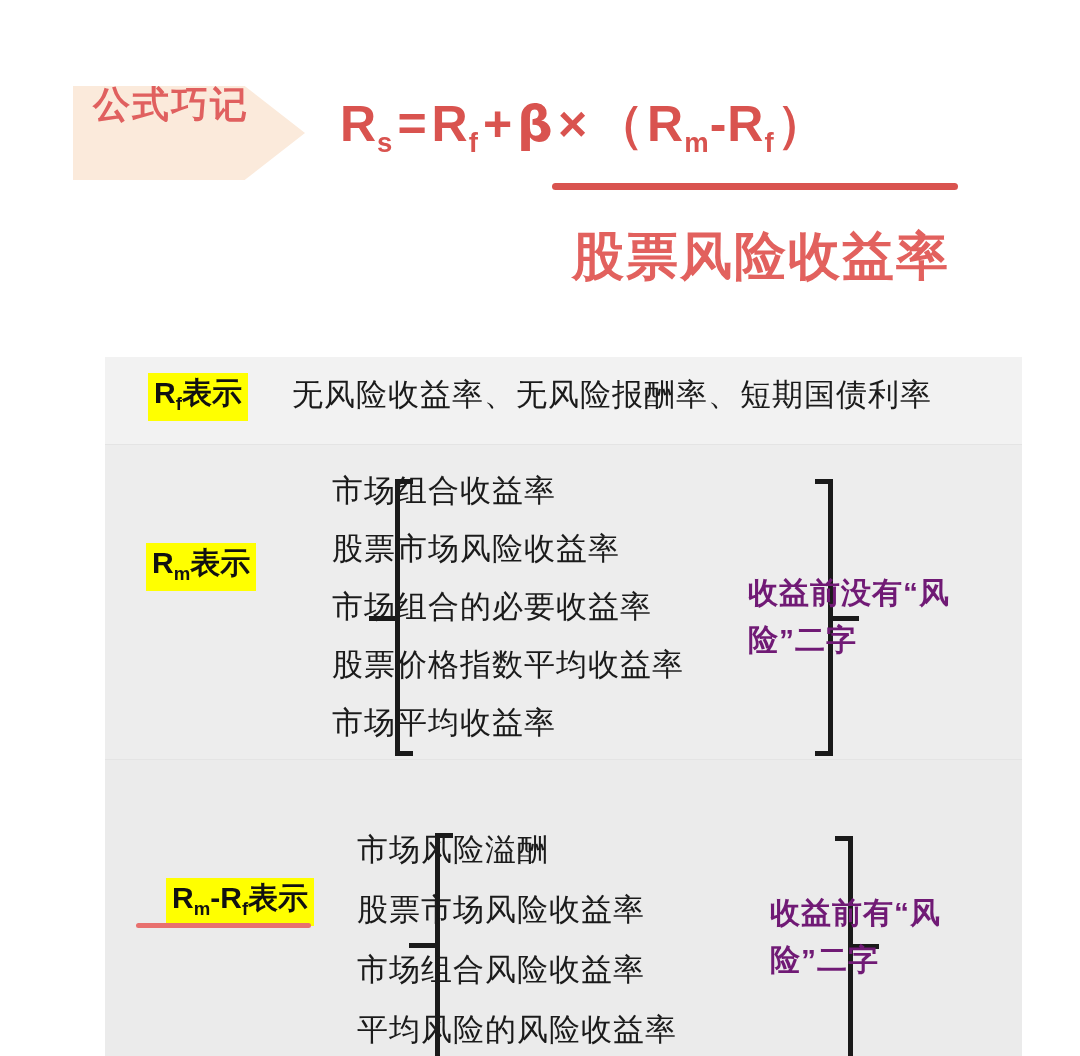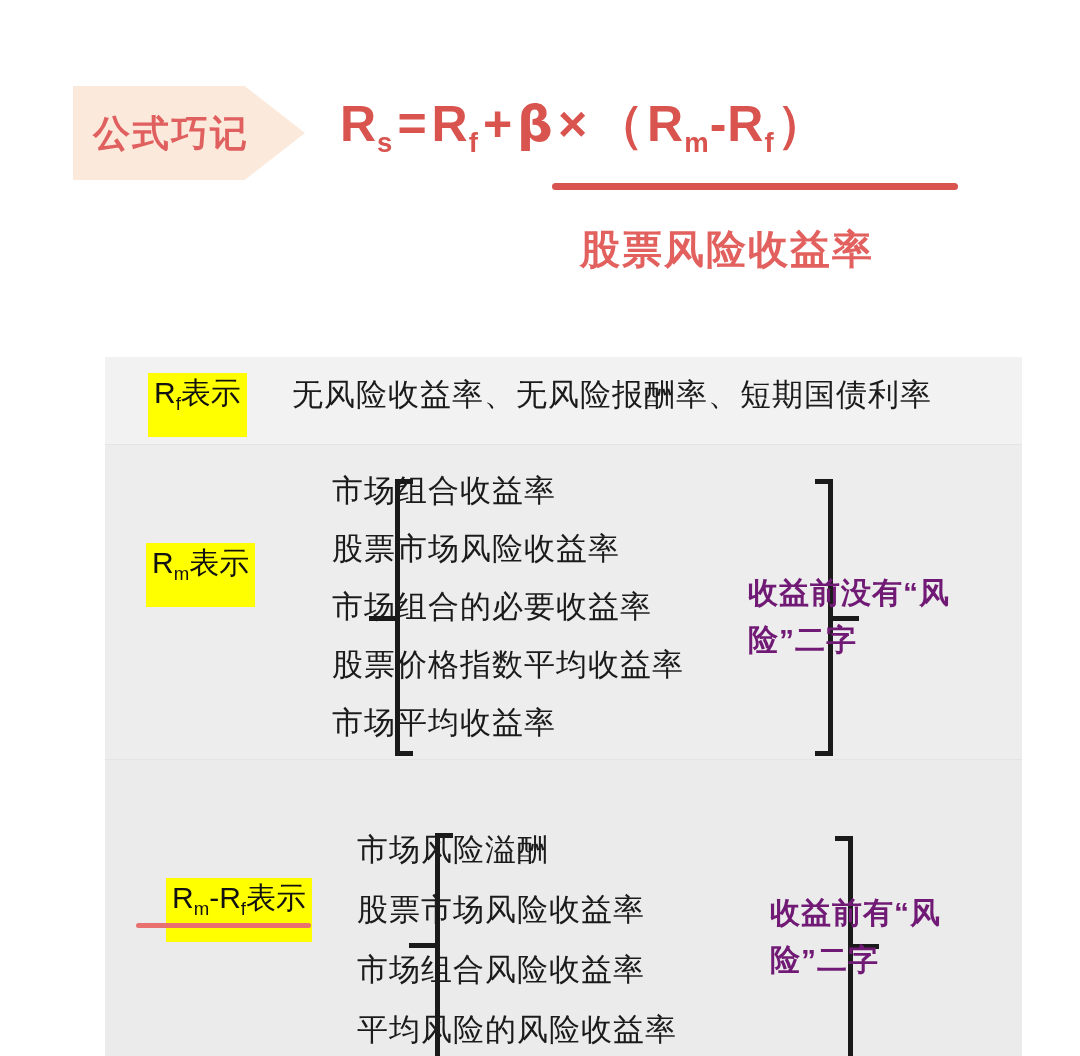--- a/index.html
+++ b/index.html
@@ -27,21 +27,20 @@
   #formula-banner {
     position: absolute;
     left: 73px;
     top: 86px;
     width: 232px;
     height: 94px;
     background: #fbeadb;
     -webkit-clip-path: polygon(0 0, 74% 0, 100% 50%, 74% 100%, 0 100%);
     clip-path: polygon(0 0, 74% 0, 100% 50%, 74% 100%, 0 100%);
     display: flex;
-    align-items: center;
   }
   #formula-banner-label {
     font-size: 37px;
     font-weight: bold;
     color: #e0605f;
     letter-spacing: 2px;
     padding-left: 20px;
     line-height: 1;
     white-space: nowrap;
   }
@@ -79,26 +78,25 @@
     width: 406px;
     height: 7px;
     background: #d9534f;
     border-radius: 4px;
   }
 
   #formula-caption {
     position: absolute;
     left: 572px;
     top: 222px;
-    font-size: 40px;
+    font-size: 52px;
     font-weight: bold;
     color: #e2615e;
     letter-spacing: 2px;
     white-space: nowrap;
-    margin-left: 8px;
   }
 
   
   #table-panel {
     position: absolute;
     left: 105px;
     top: 357px;
     width: 917px;
     height: 699px;
     background: #eeeeee;
@@ -117,24 +115,24 @@
     width: 100%;
     height: 1px;
     background: #e4e4e4;
   }
 
   
   .key-label {
     position: absolute;
     background: #ffff00;
     color: #111111;
-    font-weight: normal;
+    font-weight: bold;
     line-height: 1;
     white-space: nowrap;
-    padding: 5px 6px 23px 6px;
+    padding: 5px 6px 7px 6px;
   }
   .key-label .sub {
     font-size: 0.62em;
     vertical-align: sub;
   }
 
   #label-rf {
     left: 43px;
     top: 16px;
     font-size: 30px;

